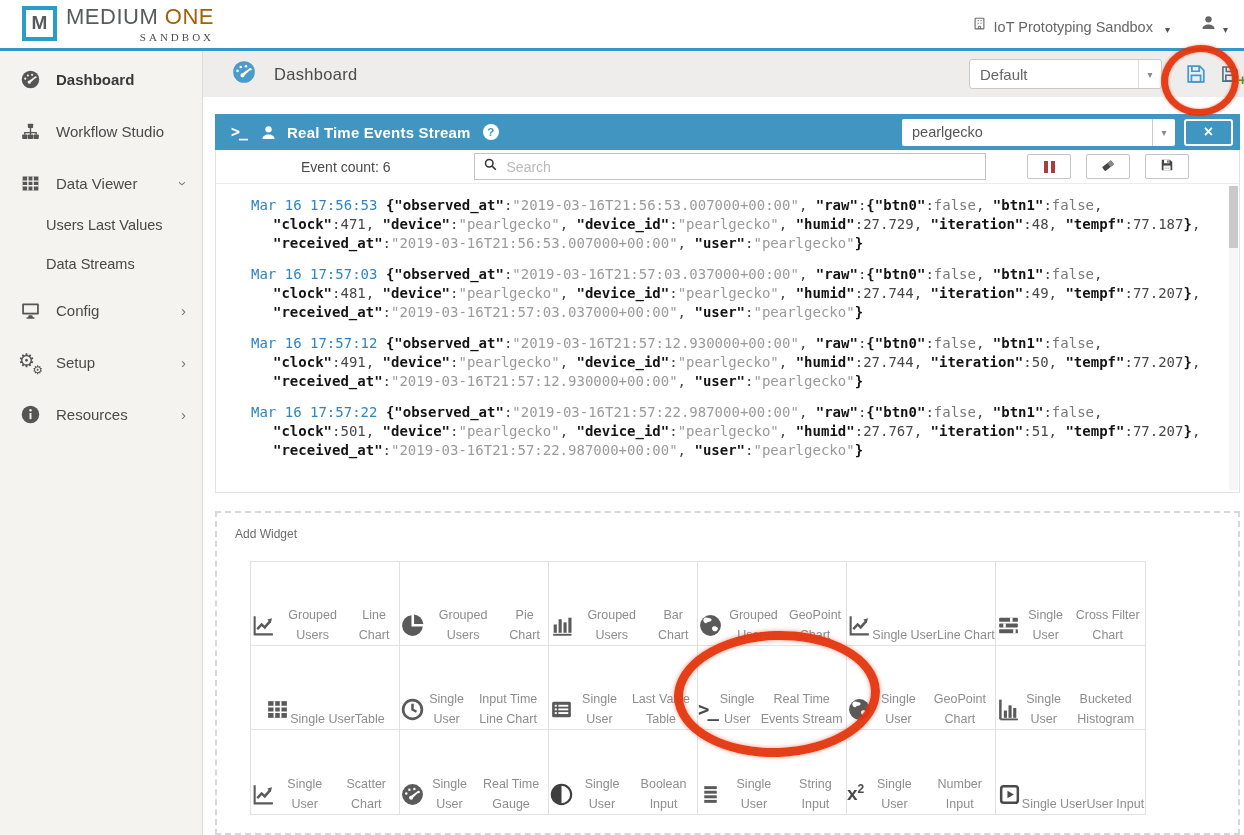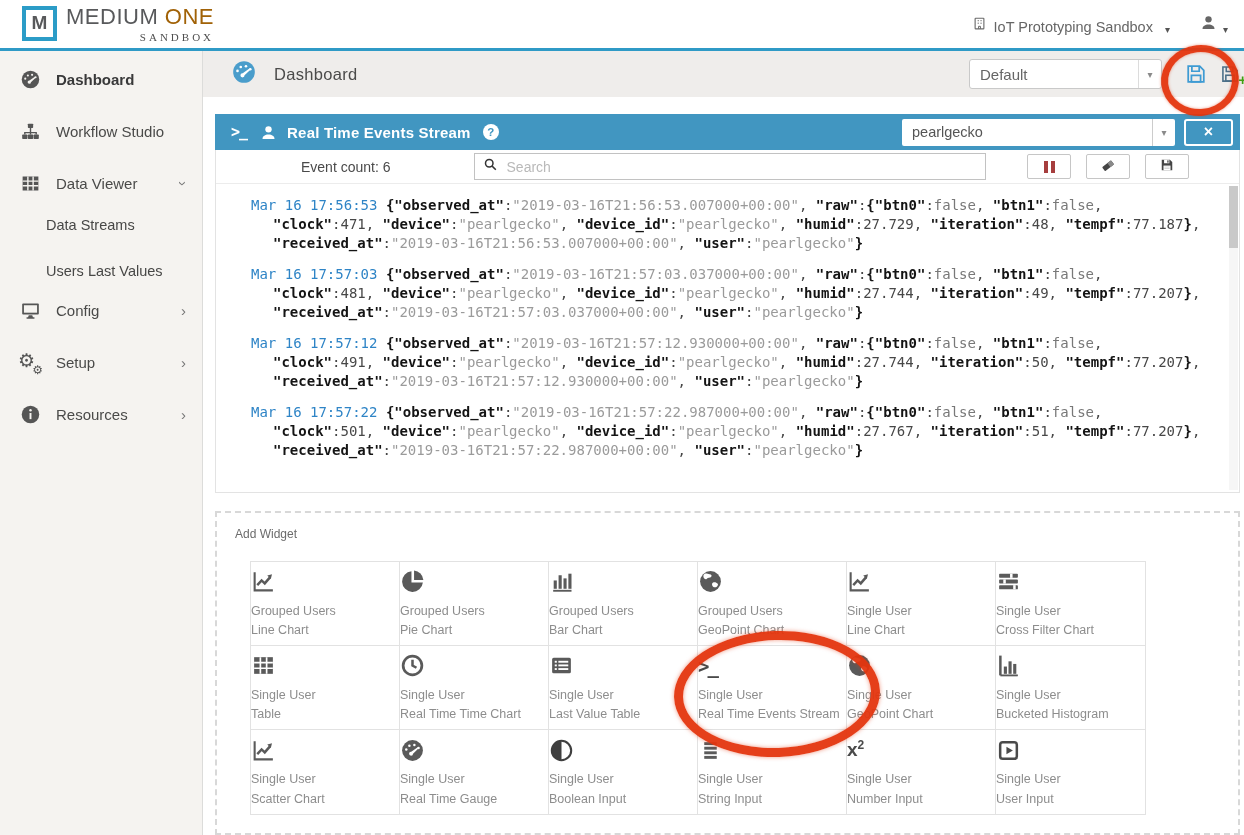--- a/index.html
+++ b/index.html
@@ -85,22 +85,22 @@
   .event .b { color:#787878; }
   .event .br { color:#141414; font-weight:700; }
   .log-scroll { position:absolute; right:1px; top:2px; bottom:2px; width:9px; background:#f6f6f6; }
   .log-thumb { position:absolute; top:0; left:0; width:9px; height:62px; background:#c9c9c9; }
 
   
   .add-widget { margin:18px 4px 0 12px; width:1025px; height:324px; border:2px dashed #d8d8d8; box-sizing:border-box; position:relative; background:#fff;}
   .aw-title { margin:14px 0 0 18px; font-size:12px; color:#6b6b6b; }
   .aw-grid { position:absolute; left:33px; top:48px; display:grid; grid-template-columns:repeat(6,149px);
              grid-auto-rows:84px; border:1px solid #e2e2e2; }
-  .aw-cell { border-right:1px solid #e2e2e2; border-bottom:1px solid #e2e2e2; display:flex; flex-direction:column;
-             align-items:flex-start; justify-content:center; background:#fff; cursor:pointer;}
+  .aw-cell { border-right:1px solid #e2e2e2; border-bottom:1px solid #e2e2e2; display:flex; 
+             align-items:flex-end; justify-content:center; background:#fff; cursor:pointer;}
   .aw-cell:nth-child(6n) { border-right:none; }
   .aw-cell:nth-child(n+13) { border-bottom:none; }
   .aw-ico { height:30px; display:flex; align-items:center; justify-content:center; margin-bottom:5px; }
   .aw-ico svg { width:25px; height:25px; }
   .aw-l { font-size:12.5px; color:#8d8d8d; line-height:1.55; text-align:center; }
   .glyph-term { font-family:"DejaVu Sans Mono",monospace; font-weight:700; font-size:19px; color:#4a4a4a; letter-spacing:-2px; }
   .glyph-x2 { font-weight:700; font-size:19px; color:#4a4a4a; }
   .glyph-x2 sup { font-size:12px; }
 
   
@@ -177,22 +177,22 @@
         <svg viewBox="0 0 24 24" width="21" height="21">
             <rect x="3" y="4" width="18" height="16" fill="#555"></rect>
             <g stroke="#f5f3f0" stroke-width="1.6">
               <path d="M3 9.3h18M3 14.6h18M9 4v16M15 4v16"></path>
             </g>
           </svg>
       </span>
       <span>Data Viewer</span>
       <span class="chev"><span class="rot90">›</span></span>
     </div>
+    <div class="sub">Users Last Values</div>
     <div class="sub" style="margin-bottom:16px">Data Streams</div>
-    <div class="sub">Users Last Values</div>
     <div class="side-item" id="si-config" style="margin-bottom:22px">
       <span class="si">
         <svg viewBox="0 0 24 24" width="21" height="21">
             <rect x="2.5" y="4" width="19" height="12.5" rx="1" fill="#555"></rect>
             <rect x="4.5" y="6" width="15" height="8.5" fill="#f5f3f0"></rect>
             <path d="M10 17.5l-.8 2.3H7.5v1.7h9v-1.7h-1.7l-.8-2.3z" fill="#555"></path>
           </svg>
       </span>
       <span>Config</span>
       <span class="chev">›</span>
@@ -424,21 +424,21 @@
             <div class="aw-l">Table</div>
           </div>
           <div class="aw-cell">
             <div class="aw-ico">
               <svg viewBox="0 0 24 24">
                 <circle cx="12" cy="12" r="9" fill="none" stroke="#5a5a5a" stroke-width="2.6"></circle>
                 <path d="M12 6.5V12l3.8 2.2" fill="none" stroke="#5a5a5a" stroke-width="2.4"></path>
               </svg>
             </div>
             <div class="aw-l">Single User</div>
-            <div class="aw-l">Real Time Time Chart</div>
+            <div class="aw-l">Input Time Line Chart</div>
           </div>
           <div class="aw-cell">
             <div class="aw-ico">
               <svg viewBox="0 0 24 24">
                 <rect x="3" y="4.5" width="18" height="15" rx="1.5" fill="#5a5a5a"></rect>
                 <g fill="#fff">
                   <rect x="5.5" y="7.5" width="2" height="1.8"></rect>
                   <rect x="9" y="7.5" width="9.5" height="1.8"></rect>
                   <rect x="5.5" y="11" width="2" height="1.8"></rect>
                   <rect x="9" y="11" width="9.5" height="1.8"></rect>

